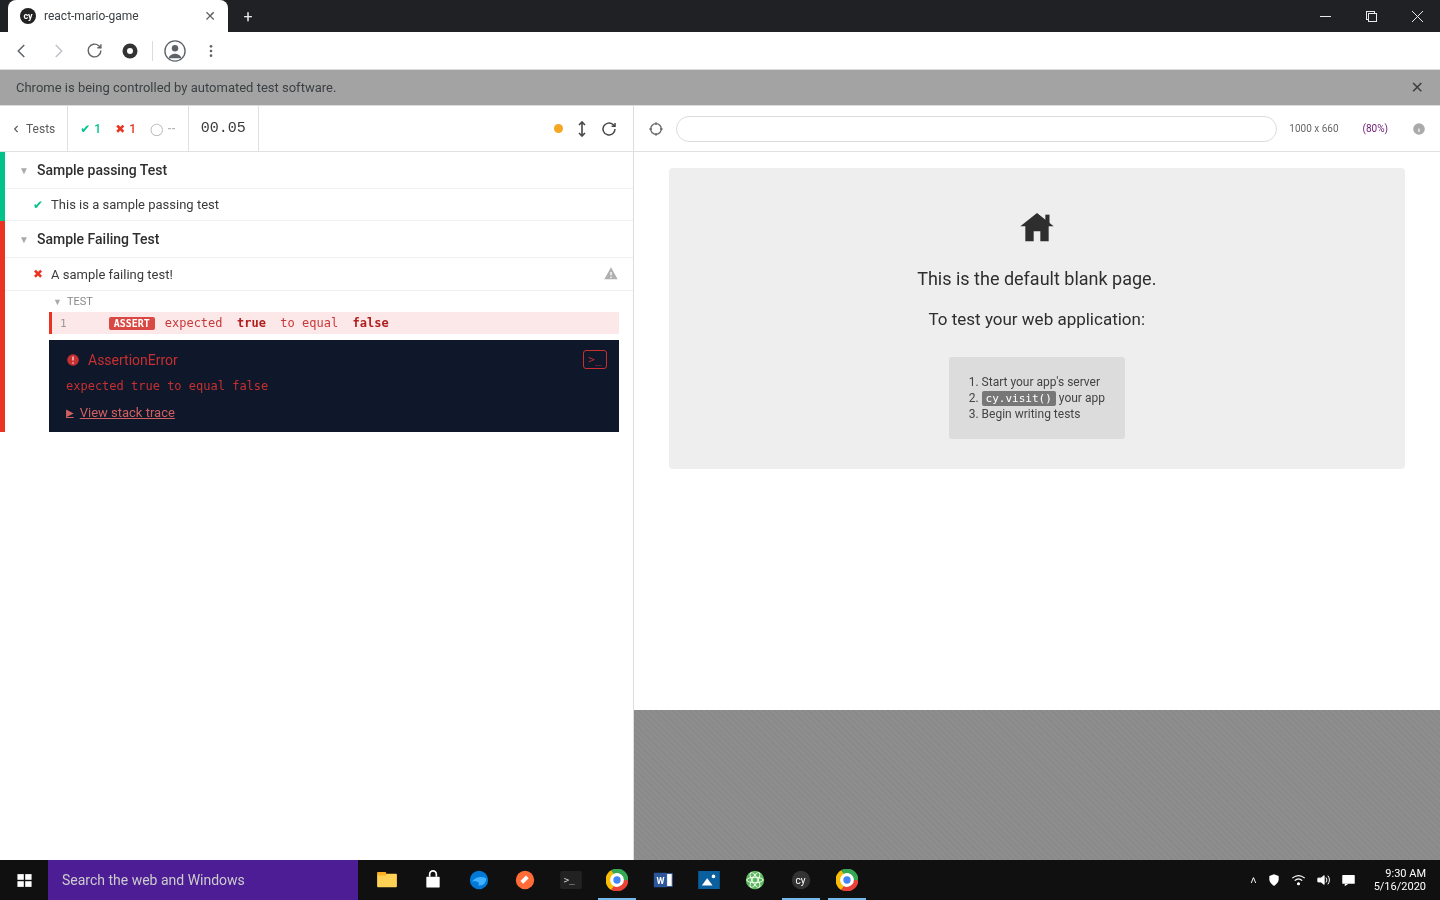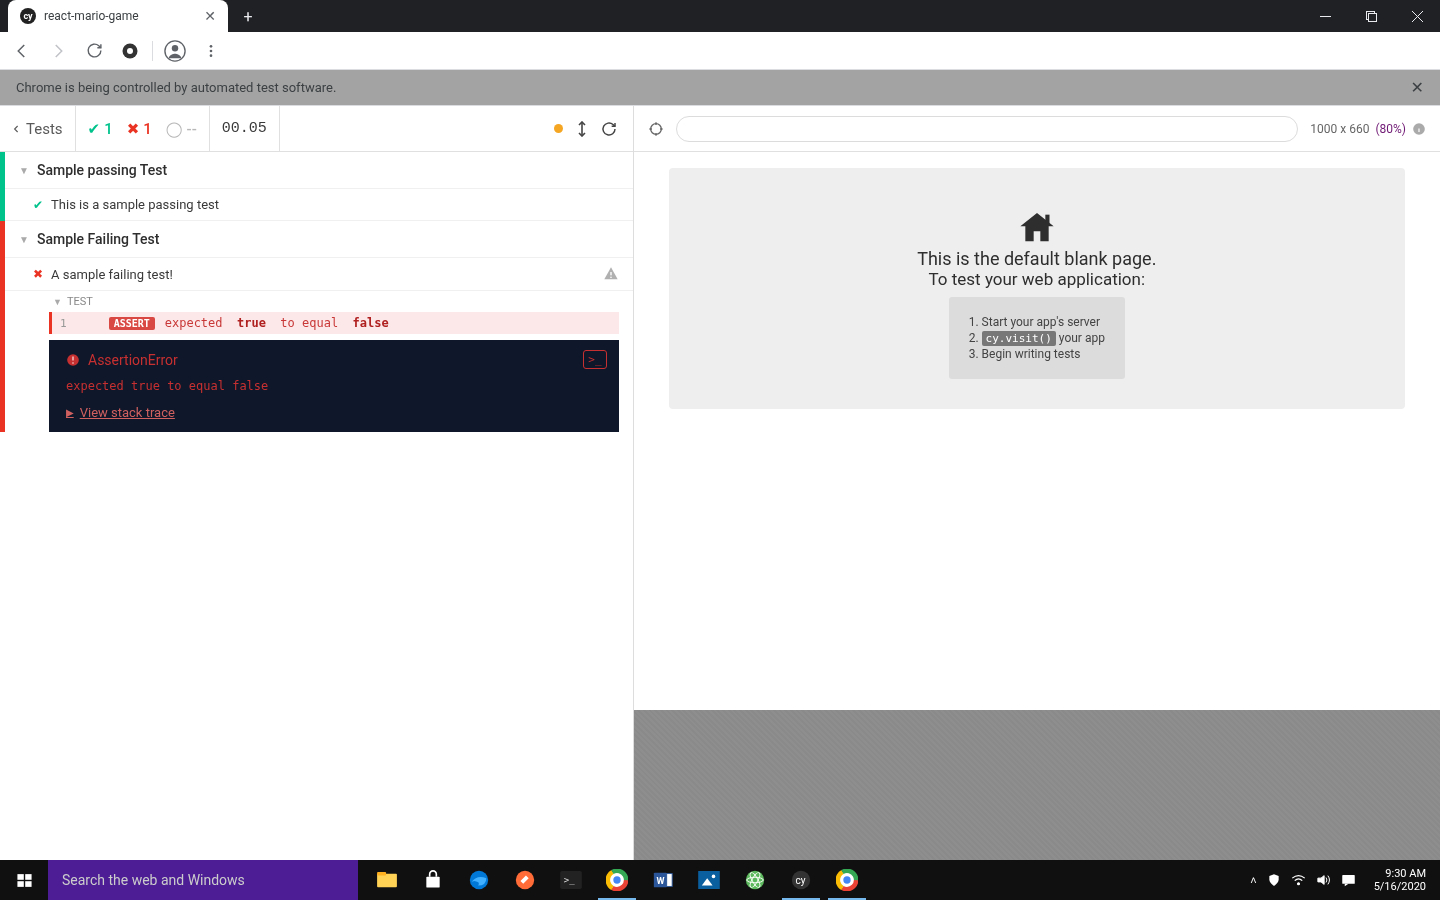--- a/index.html
+++ b/index.html
@@ -28,21 +28,21 @@
   
   .auto-banner { height: 36px; background: #a3a3a3; border-bottom: 1px solid #dadce0; display: flex; align-items: center; padding: 0 16px; font-size: 13px; color: #3c4043; }
   .auto-banner .close { margin-left: auto; font-size: 16px; cursor: pointer; }
   
   
   .cypress-wrap { display: flex; height: calc(100vh - 32px - 38px - 36px - 40px); }
   .left-panel { width: 44%; border-right: 1px solid #ddd; display: flex; flex-direction: column; background: #fff; }
   
   
   .cy-header { height: 46px; border-bottom: 1px solid #e0e0e0; display: flex; align-items: center; }
-  .cy-cell { height: 100%; display: flex; align-items: center; padding: 0 12px; border-right: 1px solid #e0e0e0; color: #5a5a5a; font-size: 15px; }
+  .cy-cell { height: 100%; display: flex; align-items: center; padding: 0 12px; border-right: 1px solid #e0e0e0; color: #5a5a5a; font-size: 12px; }
   .cy-cell.tests { gap: 5px; cursor: pointer; }
   .cy-cell.stats { gap: 14px; }
   .stat { display: flex; align-items: center; gap: 4px; font-weight: 500; }
   .stat.pass { color: #00c38c; }
   .stat.fail { color: #ea3323; }
   .stat.pending { color: #b8b8b8; }
   .cy-cell.time { font-family: Liberation Mono, monospace; font-size: 15px; color: #3a3a3a; }
   .cy-header-right { margin-left: auto; display: flex; align-items: center; gap: 14px; padding: 0 16px; }
   .dot-yellow { width: 9px; height: 9px; background: #f5a623; border-radius: 50%; }
   .arrows-icon { color: #444; }
@@ -73,25 +73,25 @@
   .error-header .terminal-icon { margin-left: auto; border: 1px solid #c73030; padding: 2px 4px; border-radius: 3px; font-size: 11px; font-family: monospace; cursor: pointer; }
   .error-body { padding: 0 12px 12px; }
   .error-mono { font-family: monospace; font-size: 12px; color: #c73030; margin-bottom: 12px; }
   .stack-link { color: #d06060; font-size: 13px; text-decoration: underline; cursor: pointer; display: flex; gap: 6px; align-items: center; }
   
   
   .right-panel { flex: 1; display: flex; flex-direction: column; background: #fff; }
   .preview-header { height: 46px; border-bottom: 1px solid #e0e0e0; display: flex; align-items: center; padding: 0 14px; gap: 12px; }
   .selector-toggle { color: #666; cursor: pointer; }
   .url-display { flex: 1; height: 26px; background: #fff; border: 1px solid #dcdcdc; border-radius: 13px; }
-  .viewport-info { color: #666; font-size: 12px; display: flex; align-items: center; gap: 6px; }
+  .viewport-info { color: #666; font-size: 10px; display: flex; align-items: center; gap: 24px; }
   .viewport-info .pct { color: #701a75; }
   
   .preview-stage { flex: 1; background: #fff; padding: 16px; overflow: auto; }
-  .blank-page { background: #eeeeee; border-radius: 4px; padding: 40px 20px 30px; display: flex; flex-direction: column; align-items: center; gap: 0; max-width: 95%; margin: 0 auto; }
+  .blank-page { background: #eeeeee; border-radius: 4px; padding: 40px 20px 30px; display: flex; flex-direction: column; align-items: center; gap: 20px; max-width: 95%; margin: 0 auto; }
   .home-icon svg { width: 40px; height: 40px; fill: #2e2e2e; }
   .blank-title { font-size: 18px; color: #2e2e2e; }
   .blank-sub { font-size: 17px; color: #2e2e2e; }
   .steps-box { background: #dcdcdc; border-radius: 3px; padding: 16px 20px; font-size: 12px; color: #444; margin-top: 8px; }
   .steps-box ol { list-style-position: inside; }
   .steps-box li { margin: 2px 0; }
   .steps-box code { background: #777; color: #fff; padding: 1px 4px; border-radius: 2px; font-family: monospace; font-size: 11px; }
   
   .gray-strip { height: 150px; background: #8e8e8e; background-image: repeating-linear-gradient(45deg, rgba(0,0,0,0.03) 0 2px, transparent 2px 4px); }
   

